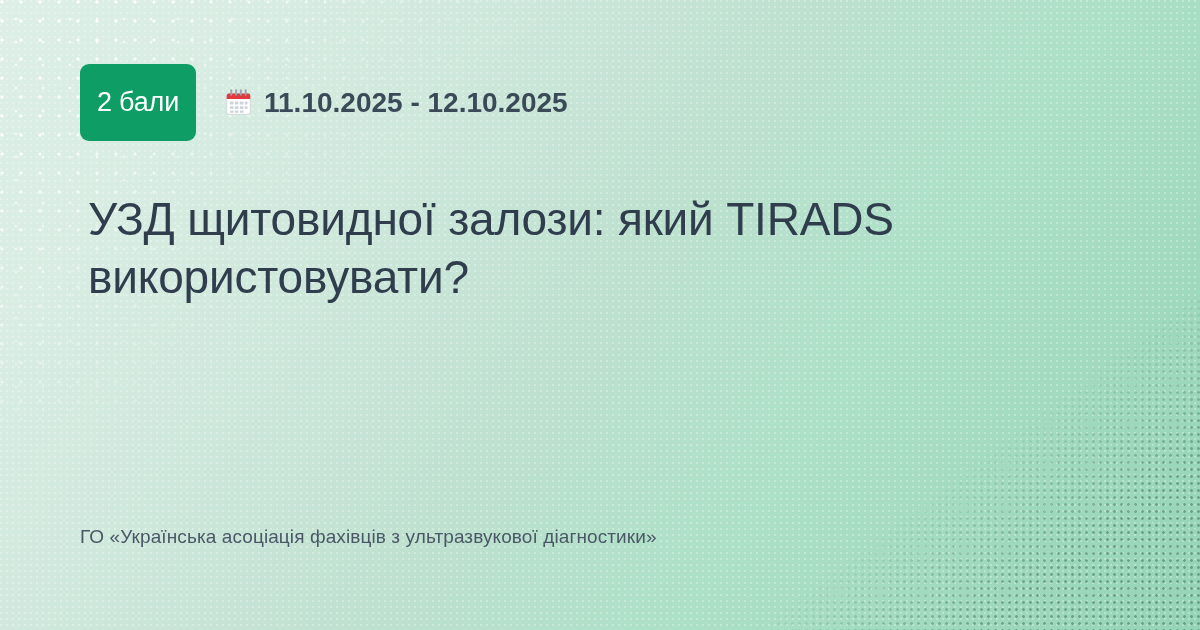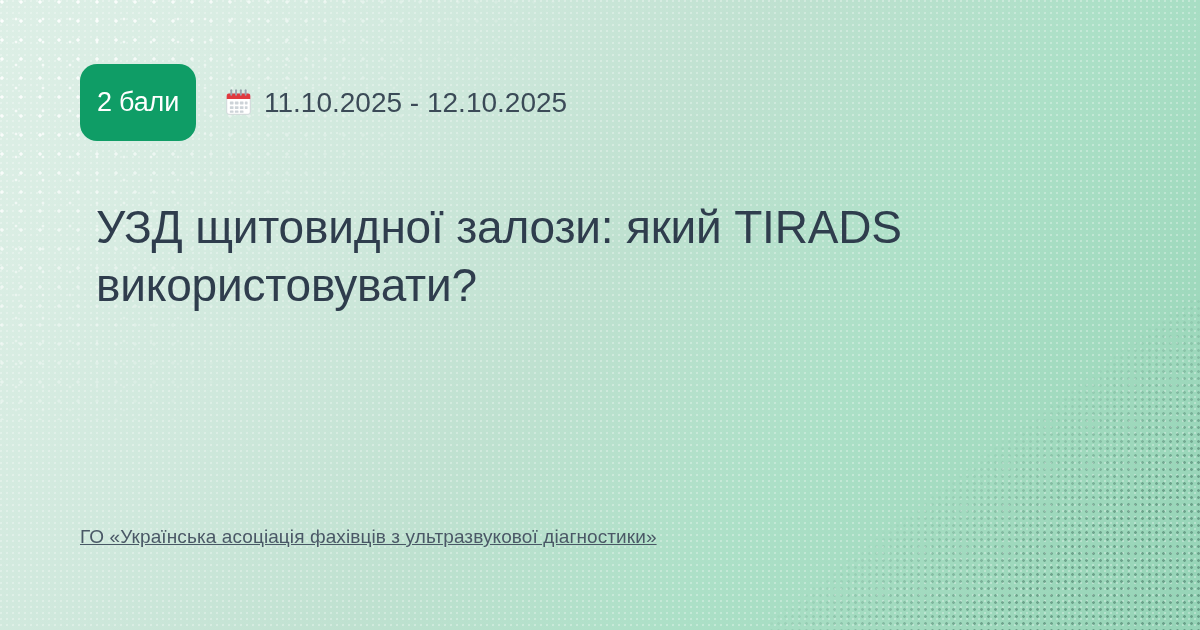--- a/index.html
+++ b/index.html
@@ -88,72 +88,72 @@
     gap: 28px;
     height: 44px;
   }
 
   .badge {
     display: inline-flex;
     align-items: center;
     justify-content: center;
     height: 49px;
     padding: 14px 17px;
-    border-radius: 17px;
+    border-radius: 9px;
     background: #0f9d66;
     color: #ffffff;
     font-size: 27px;
     line-height: 1;
     letter-spacing: -0.2px;
     white-space: nowrap;
   }
 
   .meta-item {
     display: inline-flex;
     align-items: center;
     gap: 11px;
     color: #3b4a57;
     font-size: 28px;
     line-height: 1;
     white-space: nowrap;
+    font-weight: bold;
   }
 
   .meta-item .meta-text { position: relative; top: 1px; }
 
   .icon {
     display: inline-block;
     flex: 0 0 auto;
     line-height: 0;
   }
   .icon svg { display: block; }
 
   
   .title {
     position: absolute;
     left: 80px;
     top: 182px;
     width: 1035px;
-    margin: 16px;
+    margin: 8px;
     color: #2f3d4d;
     font-size: 46px;
     font-weight: 400;
     line-height: 1.27;
     letter-spacing: -0.2px;
   }
 
   
   .footer {
     position: absolute;
     left: 80px;
     top: 525px;
     color: #4a5866;
     font-size: 19px;
     line-height: 1.3;
     letter-spacing: 0.1px;
-    text-decoration: underline;
   }
 </style>
 </head>
 <body>
 
 <div class="card">
 
   <div class="dots-field"></div>
   <div class="dots-tl"></div>
   <div class="dots-br"></div>

